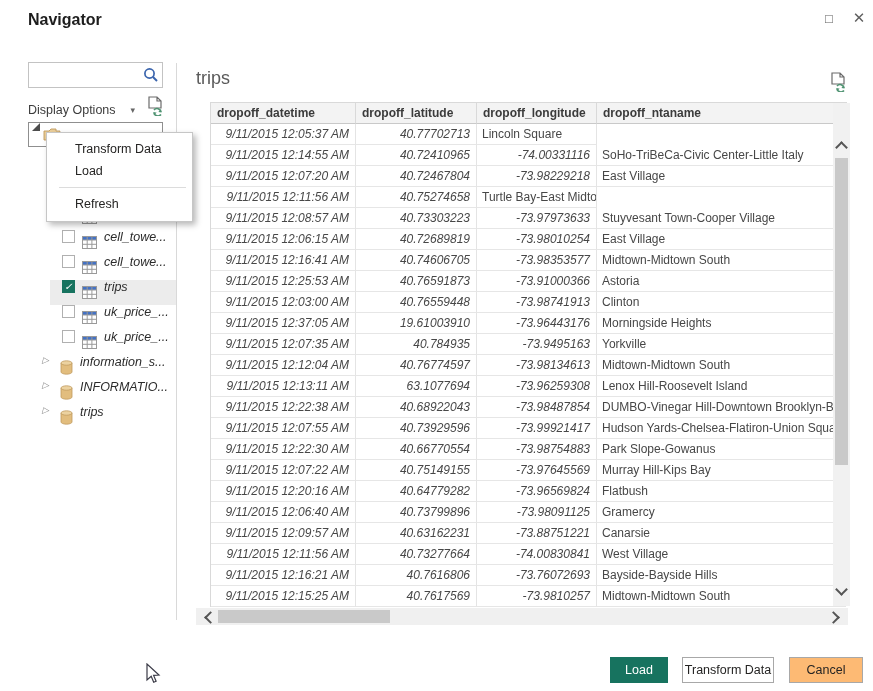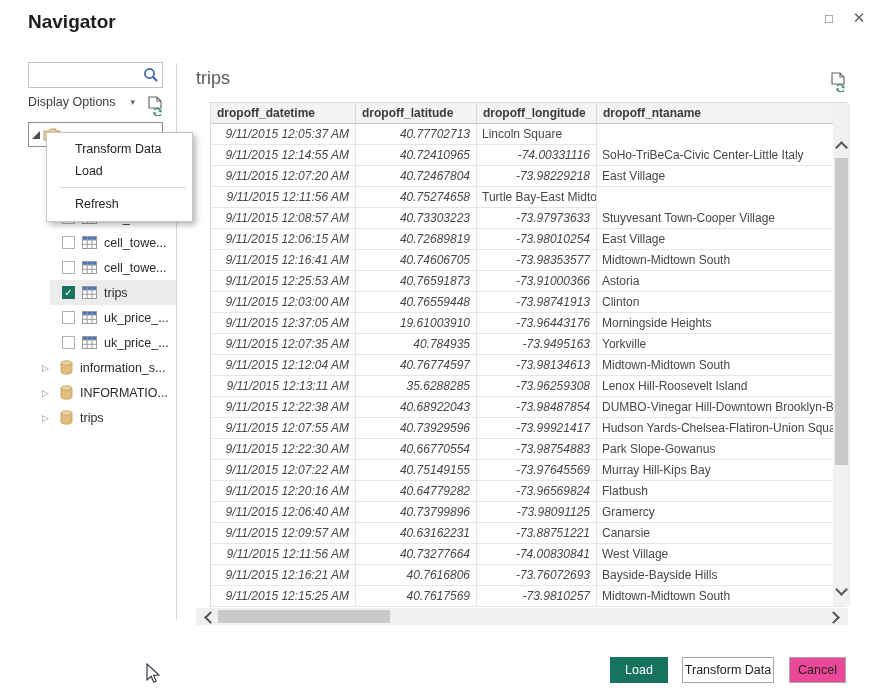--- a/index.html
+++ b/index.html
@@ -6,37 +6,37 @@
   body{
     width:873px;height:691px;position:relative;background:#ffffff;
     font-family:"Liberation Sans", sans-serif;color:#2b2b2b;overflow:hidden;
   }
   
   .win-btn{position:absolute;top:8px;width:22px;height:20px;display:flex;align-items:center;justify-content:center;
     color:#5f5f5f;font-size:14px;cursor:default;}
   #btn-max{left:818px;font-size:13px;}
   #btn-close{left:848px;font-size:15px;}
   
-  .dialog-title{position:absolute;left:28px;top:11px;font-size:19px;font-weight:bold;color:#1d1d1d;}
+  .dialog-title{position:absolute;left:28px;top:11px;font-size:16px;font-weight:bold;color:#1d1d1d;}
   
   .search-box{position:absolute;left:28px;top:62px;width:133px;height:24px;border:1px solid #c3c3c3;
     display:flex;align-items:center;background:#fff;}
   .search-box input{flex:1;border:none;outline:none;height:18px;margin-left:4px;width:100px;
     font-family:"Liberation Sans",sans-serif;font-size:12px;}
   .search-icon{width:18px;height:18px;margin-right:2px;}
-  .display-options{position:absolute;left:28px;top:95px;font-size:12.5px;color:#3c3c3c;display:flex;align-items:center;gap:8px;}
+  .display-options{position:absolute;left:28px;top:103px;font-size:12.5px;color:#3c3c3c;display:flex;align-items:center;gap:8px;}
   .display-options .caret{font-size:9px;color:#666;margin-left:7px;}
   .refresh-doc{position:absolute;width:18px;height:20px;}
   #sidebar-refresh{left:146px;top:96px;}
   #preview-refresh{left:829px;top:72px;}
   
   .v-divider{position:absolute;left:176px;top:63px;width:1px;height:557px;background:#d9d9d9;}
   
   .tree{position:absolute;left:28px;top:122px;width:148px;}
-  .tree-row{height:25px;display:flex;align-items:center;font-size:12.5px;color:#2b2b2b;position:relative;}
+  .tree-row{height:25px;display:flex;font-size:12.5px;color:#2b2b2b;position:relative;font-style:italic;}
   .tree-row.folder{height:23px;width:133px;border:1px solid #8f8f8f;}
   .tree-gap{height:58px;}
   .tree-row.table-row{padding-left:34px;}
   .tree-row.db-row{padding-left:14px;}
   .tree-row.selected{background:linear-gradient(to right, transparent 22px, #ececec 22px);}
   .expander-collapsed{font-size:9px;color:#8a8a8a;width:12px;display:inline-block;}
   .expander-expanded{width:0;height:0;border-bottom:8px solid #4d4d4d;border-left:8px solid transparent;margin-left:3px;}
   .checkbox{width:13px;height:13px;border:1px solid #b0b0b0;background:#fff;box-sizing:border-box;
     display:flex;align-items:center;justify-content:center;flex:none;}
   .checkbox.checked{background:#17735f;border-color:#17735f;color:#fff;font-size:10px;line-height:10px;}
@@ -67,21 +67,21 @@
   .chev.down{left:4px;top:482px;transform:rotate(225deg);}
   .hscroll{position:absolute;left:196px;top:608px;width:652px;height:17px;background:#f0f0f0;}
   .hscroll .thumb{position:absolute;left:22px;top:2px;width:172px;height:13px;background:#c9c9c9;}
   .chev.left{left:10px;top:5px;transform:rotate(-45deg);}
   .chev.right{left:633px;top:5px;transform:rotate(135deg);}
   
   .btn{position:absolute;top:657px;height:26px;box-sizing:border-box;font-size:12.5px;
     display:flex;align-items:center;justify-content:center;font-family:"Liberation Sans",sans-serif;}
   #btn-load{left:610px;width:58px;background:#17735f;color:#fff;border:1px solid #17735f;}
   #btn-transform{left:682px;width:92px;background:#fff;color:#252423;border:1px solid #a8a8a8;}
-  #btn-cancel{left:789px;width:57px;background:#ec4899;color:#252423;border:1px solid #a8a8a8;}
+  #btn-cancel{left:789px;width:74px;background:#fdba74;color:#252423;border:1px solid #a8a8a8;}
   
   #mouse-cursor{position:absolute;left:146px;top:663px;z-index:30;}
 </style>
 </head>
 <body>
 
 <div class="win-btn" id="btn-max">□</div>
 <div class="win-btn" id="btn-close">✕</div>
 <div class="dialog-title">Navigator</div>
 
@@ -317,21 +317,21 @@
       <div class="grid-cell txt">Yorkville</div>
     </div>
     <div class="grid-row">
       <div class="grid-cell num">9/11/2015 12:12:04 AM</div>
       <div class="grid-cell num">40.76774597</div>
       <div class="grid-cell num">-73.98134613</div>
       <div class="grid-cell txt">Midtown-Midtown South</div>
     </div>
     <div class="grid-row">
       <div class="grid-cell num">9/11/2015 12:13:11 AM</div>
-      <div class="grid-cell num">35.6288285</div>
+      <div class="grid-cell num">63.1077694</div>
       <div class="grid-cell num">-73.96259308</div>
       <div class="grid-cell txt">Lenox Hill-Roosevelt Island</div>
     </div>
     <div class="grid-row">
       <div class="grid-cell num">9/11/2015 12:22:38 AM</div>
       <div class="grid-cell num">40.68922043</div>
       <div class="grid-cell num">-73.98487854</div>
       <div class="grid-cell txt">DUMBO-Vinegar Hill-Downtown Brooklyn-Boerum</div>
     </div>
     <div class="grid-row">

